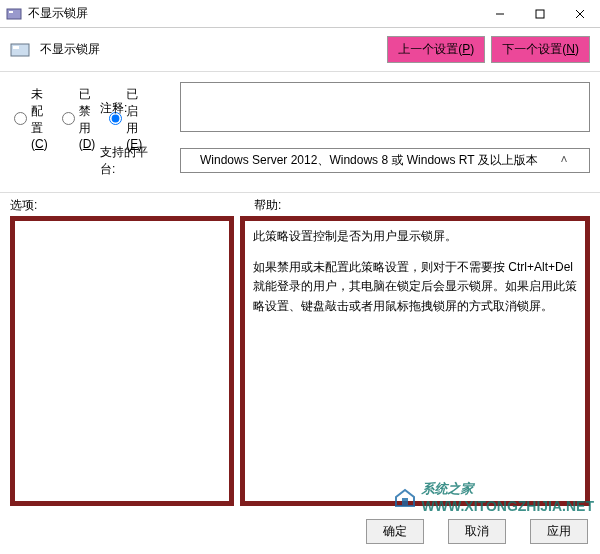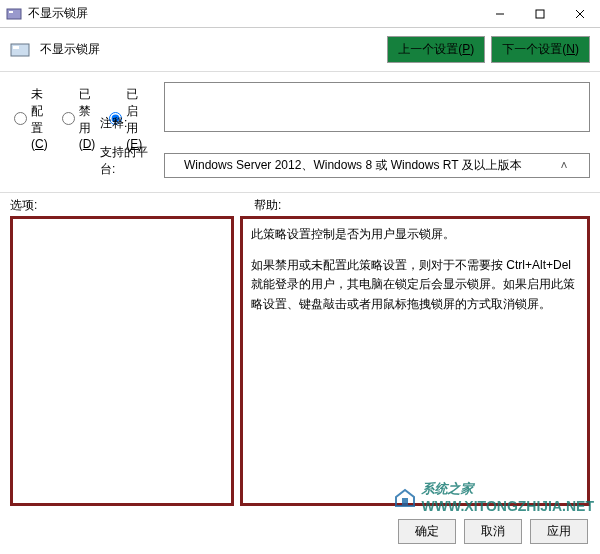--- a/index.html
+++ b/index.html
@@ -7,42 +7,42 @@
 .titlebar { height: 28px; background: #fff; border-bottom: 1px solid #ccc; display: flex; align-items: center; padding-left: 6px; }
 .titlebar .icon { width: 16px; height: 16px; margin-right: 6px; }
 .titlebar .title { flex: 1; }
 .winbtns { display: flex; height: 100%; }
 .winbtn { width: 40px; display: flex; align-items: center; justify-content: center; color: #333; }
 .winbtn svg { width: 10px; height: 10px; }
 .header-row { display: flex; align-items: center; padding: 8px 10px; border-bottom: 1px solid #ddd; }
 .header-row .icon { width: 20px; height: 20px; margin-right: 10px; }
 .header-row .htitle { flex: 1; }
 .navbtns { display: flex; gap: 6px; }
-.navbtn { border: 1px solid #999; background: #15803d; padding: 4px 10px; font-size: 12px; }
+.navbtn { border: 1px solid #999; background: #ec4899; padding: 4px 10px; font-size: 12px; }
 .navbtn u { text-decoration: underline; }
 .config-area { padding: 10px 10px 6px 14px; border-bottom: 1px solid #ddd; }
 .config-row { display: flex; align-items: flex-start; margin-bottom: 8px; }
 .radios { width: 86px; display: flex; flex-direction: row; gap: 14px; padding-top: 4px; }
 .radio-item { display: flex; align-items: center; gap: 4px; font-size: 12px; }
 .radio-item input { margin: 0; }
 .field-col { flex: 1; display: flex; flex-direction: column; gap: 10px; }
-.field-row { display: flex; align-items: flex-end; gap: 8px; }
+.field-row { display: flex; align-items: center; gap: 24px; }
 .field-label { width: 56px; padding-top: 2px; }
 .textarea { flex: 1; border: 1px solid #888; background: #fff; height: 50px; padding: 2px 4px; resize: none; font-family: inherit; font-size: 12px; overflow-y: scroll; }
 .platform-box { flex: 1; border: 1px solid #888; background: #fff; padding: 3px 19px; display: flex; align-items: center; }
 .platform-box span { flex: 1; }
 .chev { width: 12px; text-align: center; color: #555; }
 .labels-row { display: flex; padding: 4px 10px 2px 10px; gap: 12px; }
 .labels-row .l1 { width: 232px; }
 .panels { display: flex; gap: 6px; padding: 0 10px; }
-.panel { border: 3px solid #7f1d1d; background: #fff; height: 290px; padding: 6px 8px; overflow: auto; line-height: 1.6; }
+.panel { border: 5px solid #7f1d1d; background: #fff; height: 290px; padding: 6px 8px; overflow: auto; line-height: 1.6; }
 .panel.left { width: 224px; }
 .panel.right { flex: 1; }
 .panel.right p { margin-bottom: 12px; }
-.btnrow { position: absolute; bottom: 10px; right: 12px; display: flex; gap: 8px; }
+.btnrow { position: absolute; bottom: 10px; right: 12px; display: flex; gap: 24px; }
 .btn { border: 1px solid #999; background: #f0f0f0; padding: 3px 16px; font-size: 12px; }
 .watermark { position: absolute; right: 6px; bottom: 40px; opacity: 0.8; font-size: 13px; color: #0f766e; display: flex; align-items: center; gap: 4px; font-weight: bold; font-style: italic; }
 .watermark svg { width: 26px; height: 26px; }
 u { text-decoration: underline; }
 </style>
 </head>
 <body>
 
 <div class="titlebar">
   <span class="icon">

